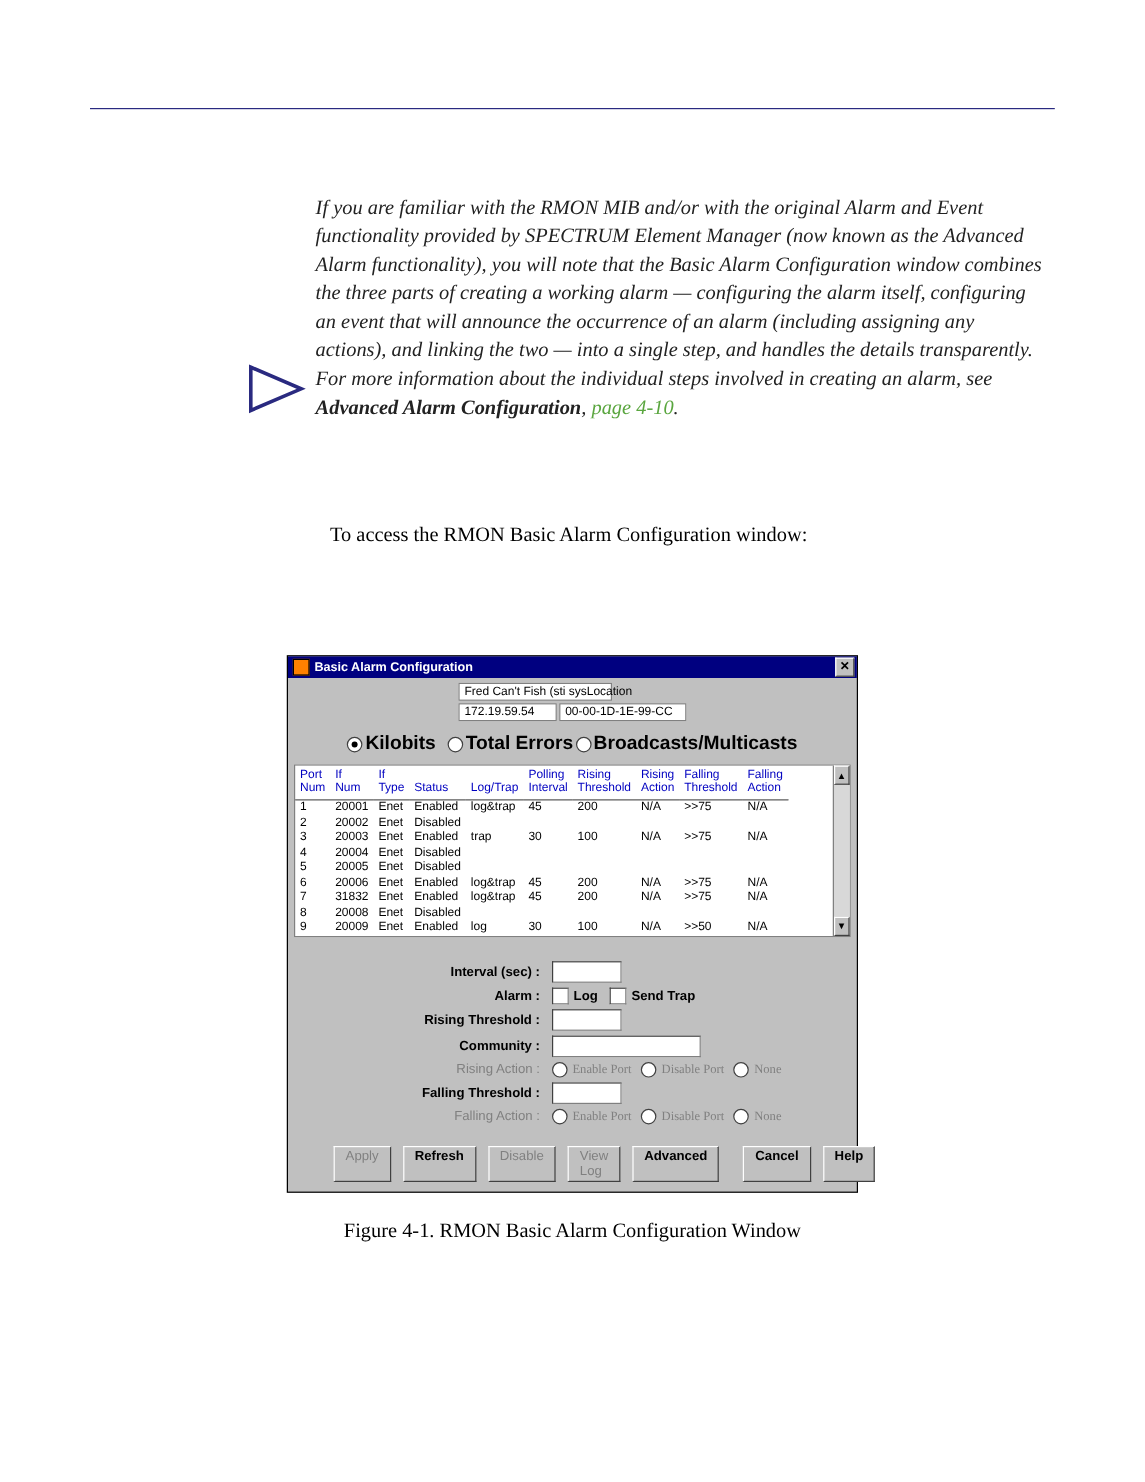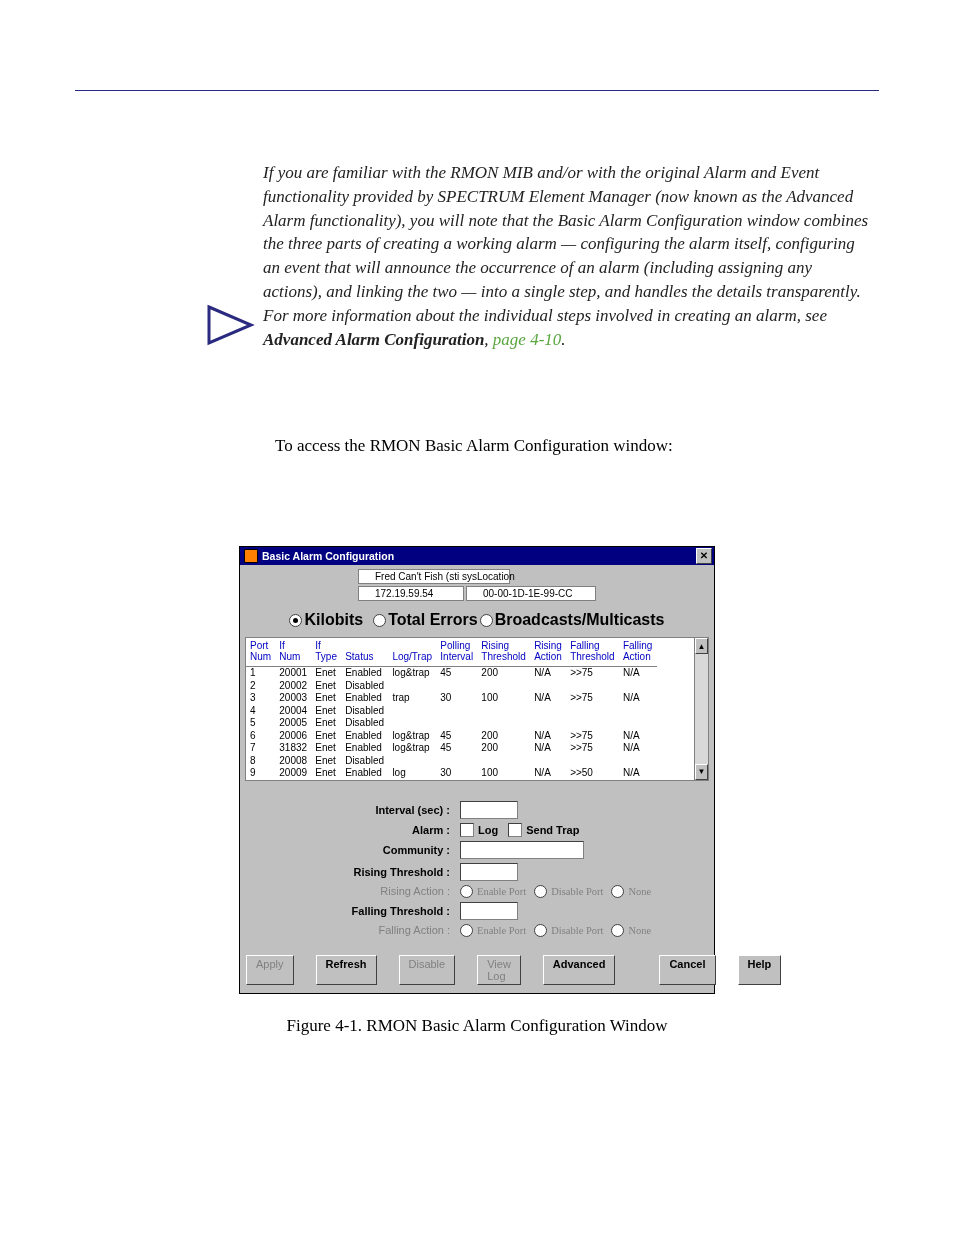--- a/index.html
+++ b/index.html
@@ -74,21 +74,21 @@
   }
   .infobar {
     display:flex; gap:2px;
     justify-content:center;
     padding:4px 0 6px 0;
     font-size:10px;
   }
   .info-field {
     background:#fff;
     border:1px solid #808080;
-    padding:1px 16px;
+    padding:1px 4px;
     white-space:nowrap;
     font-size:10px;
   }
   .if-name { width:118px; }
   .if-ip   { width:72px; }
   .if-mac  { width:96px; }
   .radio-row {
     display:flex; justify-content:center; align-items:center;
     gap:2px;
     font-weight:bold;
@@ -135,22 +135,23 @@
   }
   .finput.sm { width:56px; }
   .chk {
     width:12px; height:12px; background:#fff;
     border:1px solid #808080; border-top-color:#404040; border-left-color:#404040;
     margin-right:4px;
   }
   .opt-text { font-weight:bold; font-size:11px; margin-right:10px; }
   .dimtxt { color:#808080;font-family:Liberation Serif, serif; }
   .btnrow {
-    display:flex; justify-content:space-between; gap:22px;
+    display:flex; justify-content:space-between; gap:10px;
     padding:14px 6px 8px 6px;
+    margin-left:32px;
   }
   .wbtn {
     background:#c0c0c0;
     border:1px solid #fff;
     border-right-color:#404040; border-bottom-color:#404040;
     padding:2px 9px;
     font-size:11px;
     font-weight:bold;
   }
   .wbtn.dim { color:#808080; font-weight:normal; }
@@ -361,26 +362,26 @@
           <div class="finput sm"></div>
         </div>
         <div class="frow">
           <div class="flabel">Alarm :</div>
           <span class="chk"></span>
           <span class="opt-text">Log</span>
           <span class="chk"></span>
           <span class="opt-text">Send Trap</span>
         </div>
         <div class="frow">
+          <div class="flabel">Rising Threshold :</div>
+          <div class="finput sm"></div>
+        </div>
+        <div class="frow">
           <div class="flabel">Community :</div>
           <div class="finput"></div>
-        </div>
-        <div class="frow">
-          <div class="flabel">Rising Threshold :</div>
-          <div class="finput sm"></div>
         </div>
         <div class="frow">
           <div class="flabel dim">Rising Action :</div>
           <span class="rdot"></span>
           <span class="dimtxt" style="margin:0 8px 0 4px;">Enable Port</span>
           <span class="rdot"></span>
           <span class="dimtxt" style="margin:0 8px 0 4px;">Disable Port</span>
           <span class="rdot"></span>
           <span class="dimtxt" style="margin-left:4px;">None</span>
         </div>

